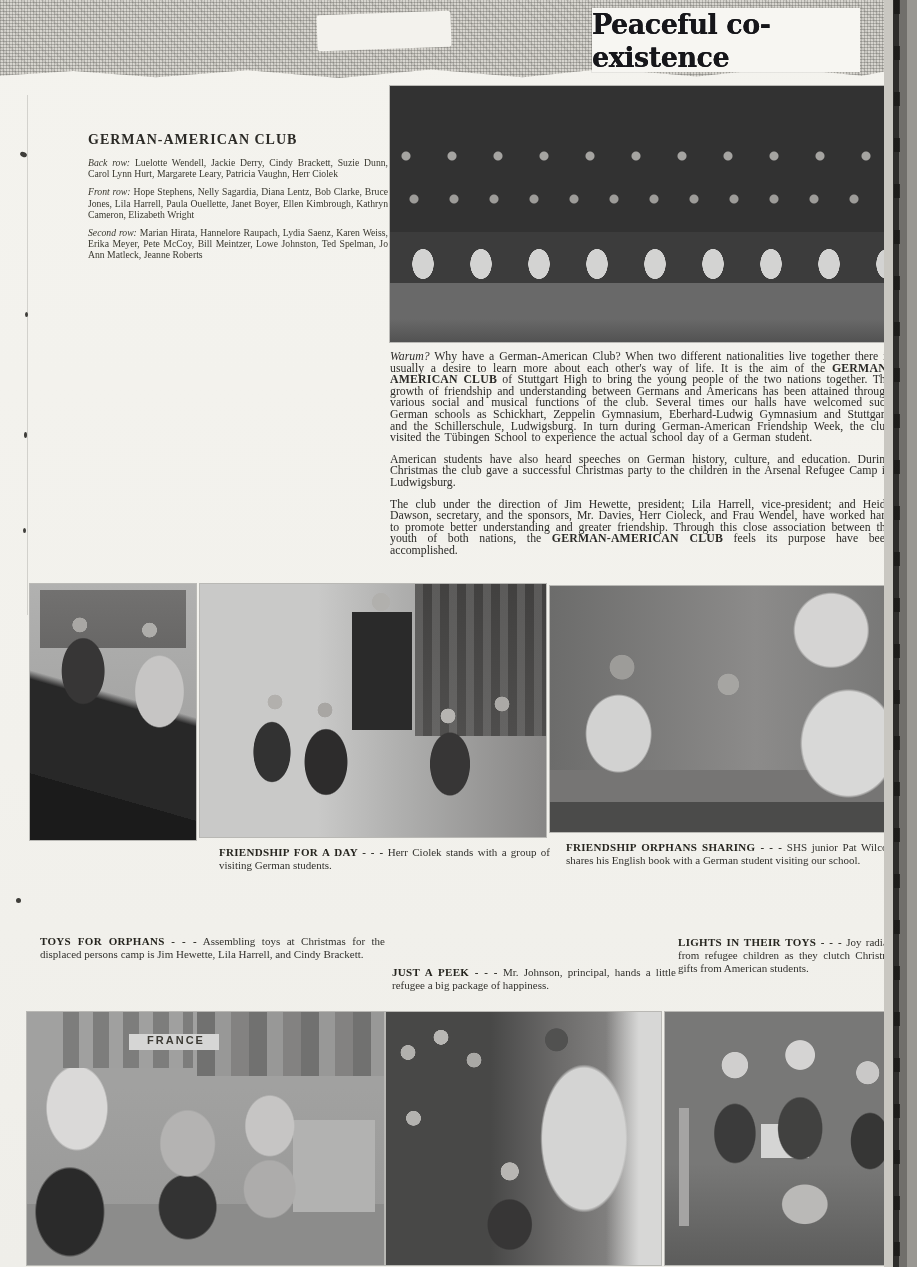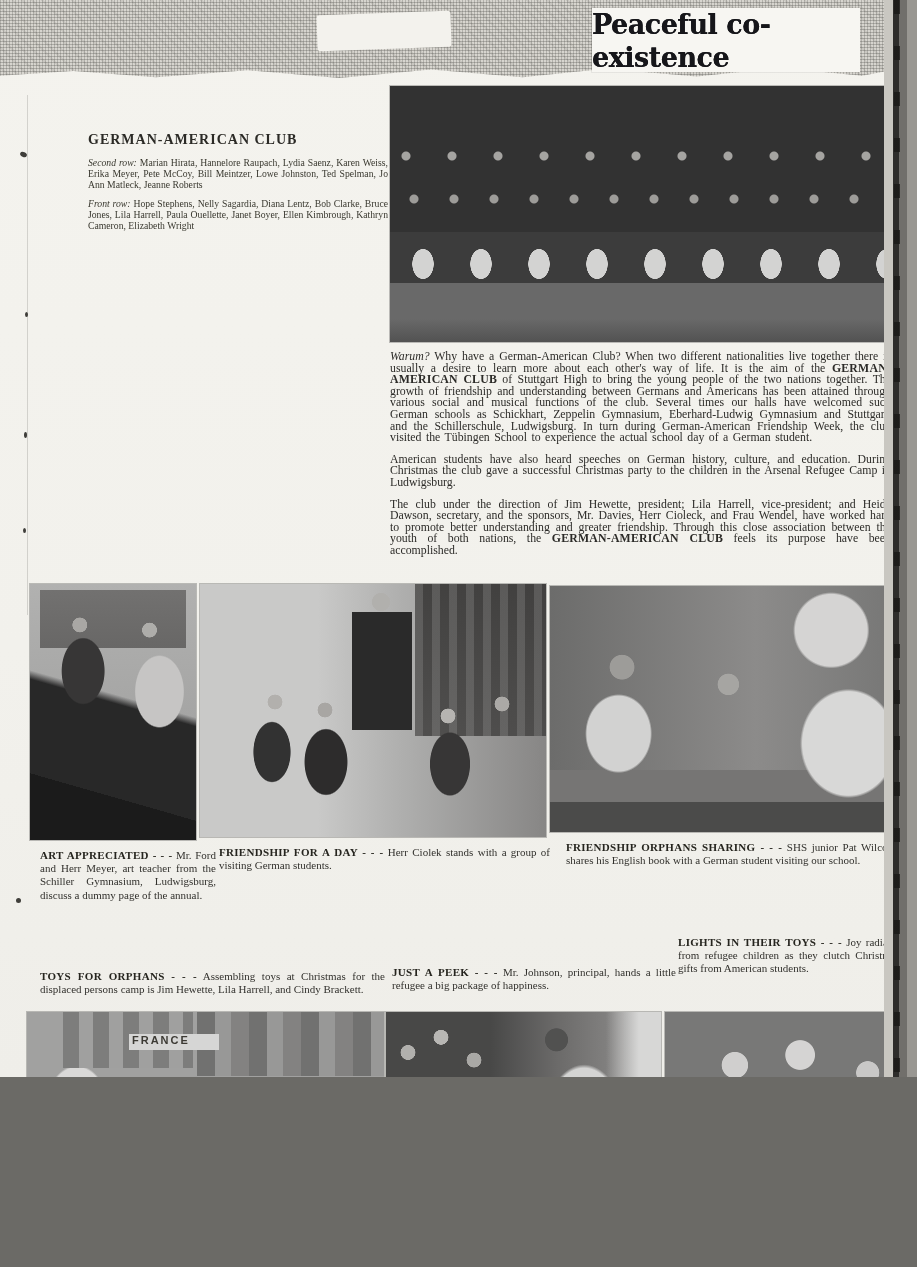--- a/index.html
+++ b/index.html
@@ -1,17 +1,17 @@
 <!DOCTYPE html>
 <html><head>
 <meta charset="utf-8">
 <style>
   html,body { margin:0; padding:0; background:#6b6a66; }
   .page {
-    position:relative; width:917px; height:1077px; margin:0 auto;
+    position:relative; width:917px; height:1267px; margin:0 auto;
     background:linear-gradient(180deg,#f4f3ee 0%, #f2f1ec 60%, #efeee9 100%);
     overflow:hidden;
     font-family:"Liberation Serif", serif;
     color:#2e2d2a;
   }
 
   
   .texture-band {
     position:absolute; left:0; top:0; width:917px; height:78px;
     background:
@@ -135,21 +135,21 @@
       radial-gradient(ellipse 34px 42px at 68% 45%, #c9c5bc 0 70%, transparent 74%),
       radial-gradient(ellipse 36px 40px at 68% 70%, #b0aca2 0 70%, transparent 74%),
       linear-gradient(#b5b2a9,#b5b2a9),
       linear-gradient(0deg, #8f8c84 0 24%, transparent 24%),
       linear-gradient(180deg, #a4a199 0 30%, #9a978f);
     background-size:90px 16px,187px 64px,130px 56px,auto,auto,auto,auto,auto,auto,82px 92px,100% 100%,100% 100%;
     background-position:102px 22px,170px 0,36px 0,0 0,0 0,0 0,0 0,0 0,0 0,266px 108px,0 0,0 0;
     background-repeat:no-repeat;
   }
   .photo-label {
-    position:absolute; left:132px; top:1034px; width:88px; text-align:left;
+    position:absolute; left:132px; top:1034px; width:88px; text-align:center;
     font-family:"Liberation Sans", sans-serif; font-weight:700; font-size:11px;
     letter-spacing:2px; color:#3c3a34;
   }
 
   #photo-peek { left:386px; top:1012px; width:275px; height:253px;
     background-image:
       radial-gradient(circle 14px at 62% 11%, #55504a 0 80%, transparent 85%),
       radial-gradient(ellipse 56px 95px at 72% 50%, #d7d4cb 0 74%, transparent 78%),
       radial-gradient(circle 9px at 8% 16%, #bfae95 0 80%, transparent 85%),
       radial-gradient(circle 9px at 20% 10%, #c6b59c 0 80%, transparent 85%),
@@ -186,21 +186,21 @@
     word-spacing:1.5px; color:#2c2b28;
   }
   .article b { letter-spacing:.2px; }
 
   
   .caption { position:absolute; font-size:11px; line-height:13.2px; text-align:justify; color:#32312d; }
   .caption .lead { font-weight:700; letter-spacing:.3px; color:#26251f; }
   #cap-art        { left:40px;  top:849px; width:176px; }
   #cap-americans  { left:219px; top:846px; width:331px; }
   #cap-friendship { left:566px; top:841px; width:327px; }
-  #cap-toys       { left:40px;  top:970px; width:345px; }
+  #cap-toys       { left:40px;  top:935px; width:345px; }
   #cap-peek       { left:392px; top:966px; width:284px; }
   #cap-lights     { left:678px; top:936px; width:222px; }
 </style>
 </head>
 <body>
 
 <div class="page">
 
   <div class="texture-band"></div>
   <div class="tear"></div>
@@ -211,45 +211,45 @@
   <div class="fold"></div>
   <div class="speck s1"></div>
   <div class="speck s2"></div>
   <div class="speck s3"></div>
   <div class="speck s4"></div>
   <div class="speck s5"></div>
 
   <div class="roster">
     <h1>GERMAN-AMERICAN CLUB</h1>
     <div class="row">
-      <span class="lbl">Second row:</span>
-      <span>Marian Hirata, Hannelore Raupach, Lydia Saenz, Karen Weiss, Erika Meyer, Pete McCoy, Bill Meintzer, Lowe Johnston, Ted Spelman, Jo Ann Matleck, Jeanne Roberts</span>
+      <span class="lbl">Back row:</span>
+      <span>Luelotte Wendell, Jackie Derry, Cindy Brackett, Suzie Dunn, Carol Lynn Hurt, Margarete Leary, Patricia Vaughn, Herr Ciolek</span>
     </div>
     <div class="row">
       <span class="lbl">Front row:</span>
       <span>Hope Stephens, Nelly Sagardia, Diana Lentz, Bob Clarke, Bruce Jones, Lila Harrell, Paula Ouellette, Janet Boyer, Ellen Kimbrough, Kathryn Cameron, Elizabeth Wright</span>
     </div>
+    <div class="row">
+      <span class="lbl">Second row:</span>
+      <span>Marian Hirata, Hannelore Raupach, Lydia Saenz, Karen Weiss, Erika Meyer, Pete McCoy, Bill Meintzer, Lowe Johnston, Ted Spelman, Jo Ann Matleck, Jeanne Roberts</span>
+    </div>
   </div>
 
   <div class="photo" id="photo-club"></div>
 
   <div class="article">
     <p><i>Warum?</i><span> Why have a German-American Club? When two different nationalities live together there is usually a desire to learn more about each other's way of life. It is the aim of the </span><b>GERMAN-AMERICAN CLUB</b><span> of Stuttgart High to bring the young people of the two nations together. The growth of friendship and understanding between Germans and Americans has been attained through various social and musical functions of the club. Several times our halls have welcomed such German schools as Schickhart, Zeppelin Gymnasium, Eberhard-Ludwig Gymnasium and Stuttgart, and the Schillerschule, Ludwigsburg. In turn during German-American Friendship Week, the club visited the Tübingen School to experience the actual school day of a German student.</span></p>
     <p>American students have also heard speeches on German history, culture, and education. During Christmas the club gave a successful Christmas party to the children in the Arsenal Refugee Camp in Ludwigsburg.</p>
     <p><span>The club under the direction of Jim Hewette, president; Lila Harrell, vice-president; and Heide Dawson, secretary, and the sponsors, Mr. Davies, Herr Cioleck, and Frau Wendel, have worked hard to promote better understanding and greater friendship. Through this close association between the youth of both nations, the </span><b>GERMAN-AMERICAN CLUB</b><span> feels its purpose have been accomplished.</span></p>
   </div>
 
   <div class="photo" id="photo-art"></div>
   <div class="photo" id="photo-americans"></div>
   <div class="photo" id="photo-friendship"></div>
 
-  <div class="caption" id="cap-art">
-    <span class="lead">ART APPRECIATED - - -</span>
-    <span>Mr. Ford and Herr Meyer, art teacher from the Schiller Gymnasium, Ludwigsburg, discuss a dummy page of the annual.</span>
-  </div>
   <div class="caption" id="cap-americans">
     <span class="lead">FRIENDSHIP FOR A DAY - - -</span>
     <span>Herr Ciolek stands with a group of visiting German students.</span>
   </div>
   <div class="caption" id="cap-friendship">
     <span class="lead">FRIENDSHIP ORPHANS SHARING - - -</span>
     <span>SHS junior Pat Wilcox shares his English book with a German student visiting our school.</span>
   </div>
   <div class="caption" id="cap-toys">
     <span class="lead">TOYS FOR ORPHANS - - -</span>

